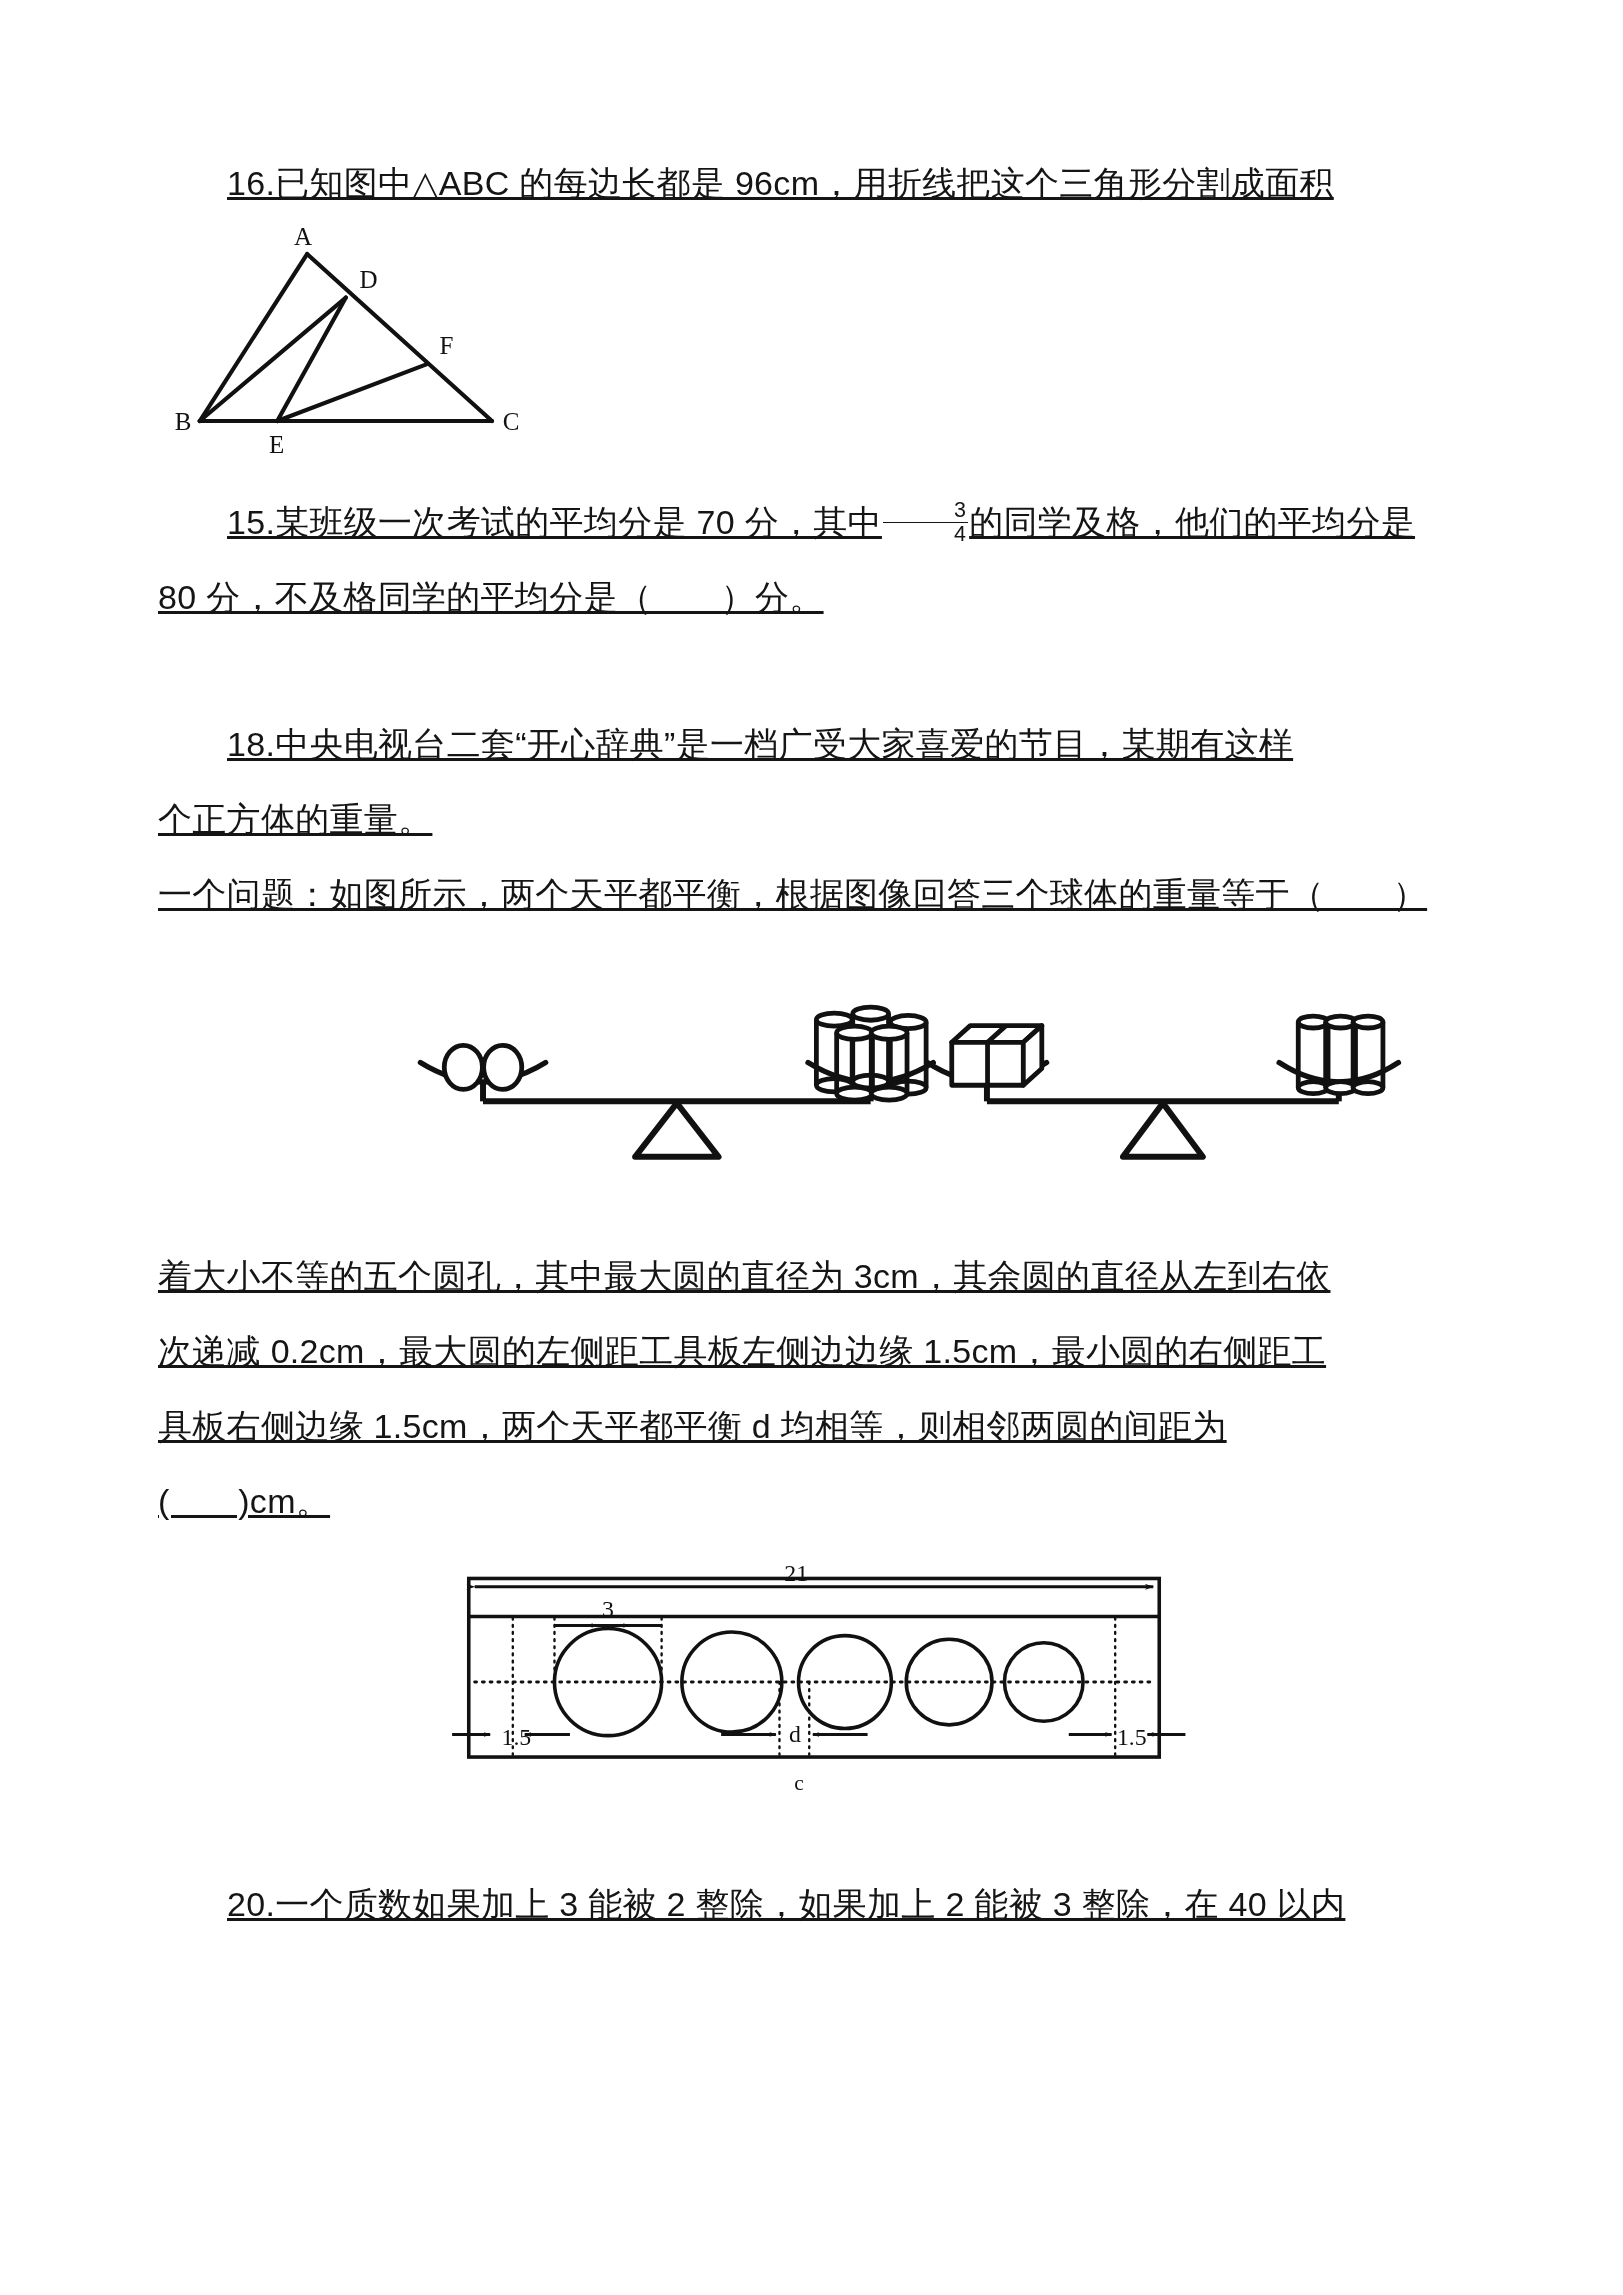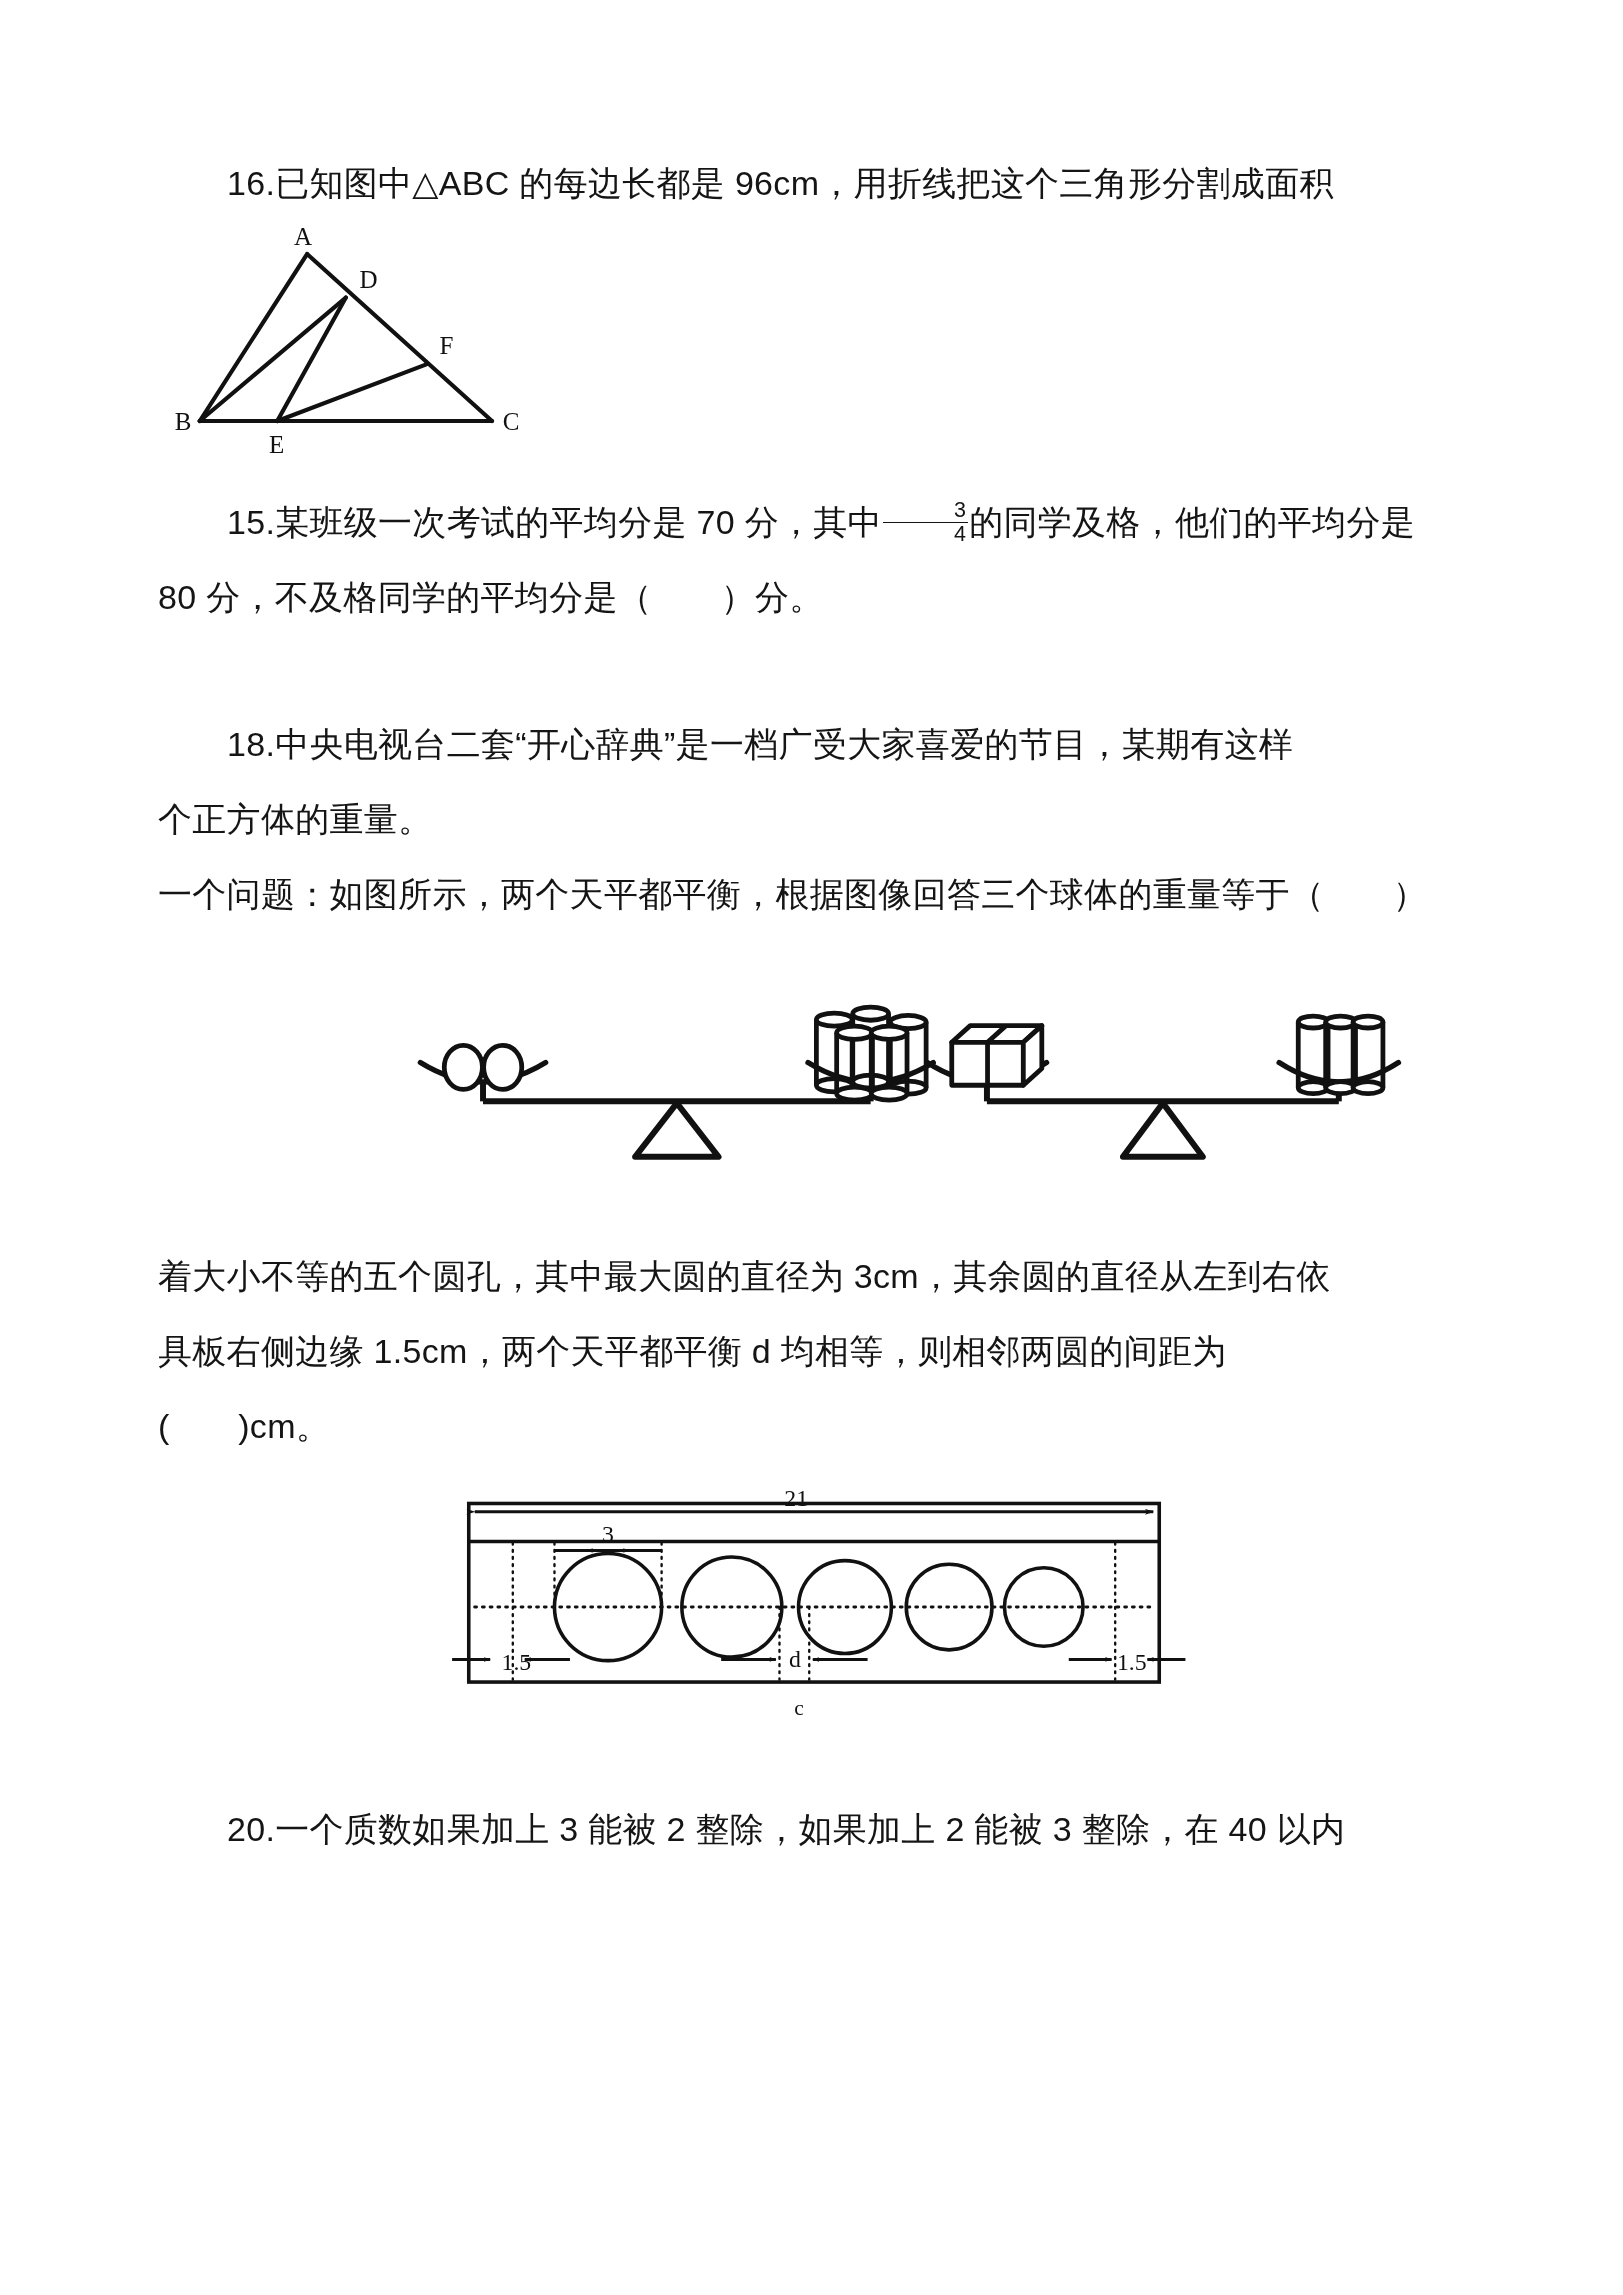--- a/index.html
+++ b/index.html
@@ -21,20 +21,21 @@
     background: #ffffff;
   }
   .content {
     position: absolute;
     left: 158px;
     top: 146px;
     width: 1312px;
   }
   .q {
     margin: 0 0 0 0;
+    text-decoration: underline;
   }
   .q-text {
     font-size: 34px;
     line-height: 75px;
     letter-spacing: 0.3px;
     text-align: justify;
     text-justify: inter-character;
     text-indent: 69px;
     font-weight: 400;
     color: #151515;
@@ -214,20 +215,21 @@
           </g>
 
         </svg>
       </div>
     </div>
 
     <div class="spacer-fig-19"></div>
 
     <div class="q">
       <div class="q-text noindent">着大小不等的五个圆孔，其中最大圆的直径为 3cm，其余圆的直径从左到右依</div>
+      <div class="q-text noindent">次递减 0.2cm，最大圆的左侧距工具板左侧边边缘 1.5cm，最小圆的右侧距工</div>
       <div class="q-text noindent">具板右侧边缘 1.5cm，两个天平都平衡 d 均相等，则相邻两圆的间距为</div>
       <div class="q-text noindent">(　　)cm。</div>
 
       <div class="spacer-19-fig"></div>
 
       <div class="fig fig-board">
         <svg width="1312" height="250" viewBox="0 0 2200 420" xmlns="http://www.w3.org/2000/svg">
           <defs>
             <marker id="ah" markerWidth="16" markerHeight="16" refX="14" refY="5" orient="auto" markerUnits="userSpaceOnUse">
               <path d="M 0 0 L 15 5 L 0 10 L 4 5 Z" fill="#111111"></path>

